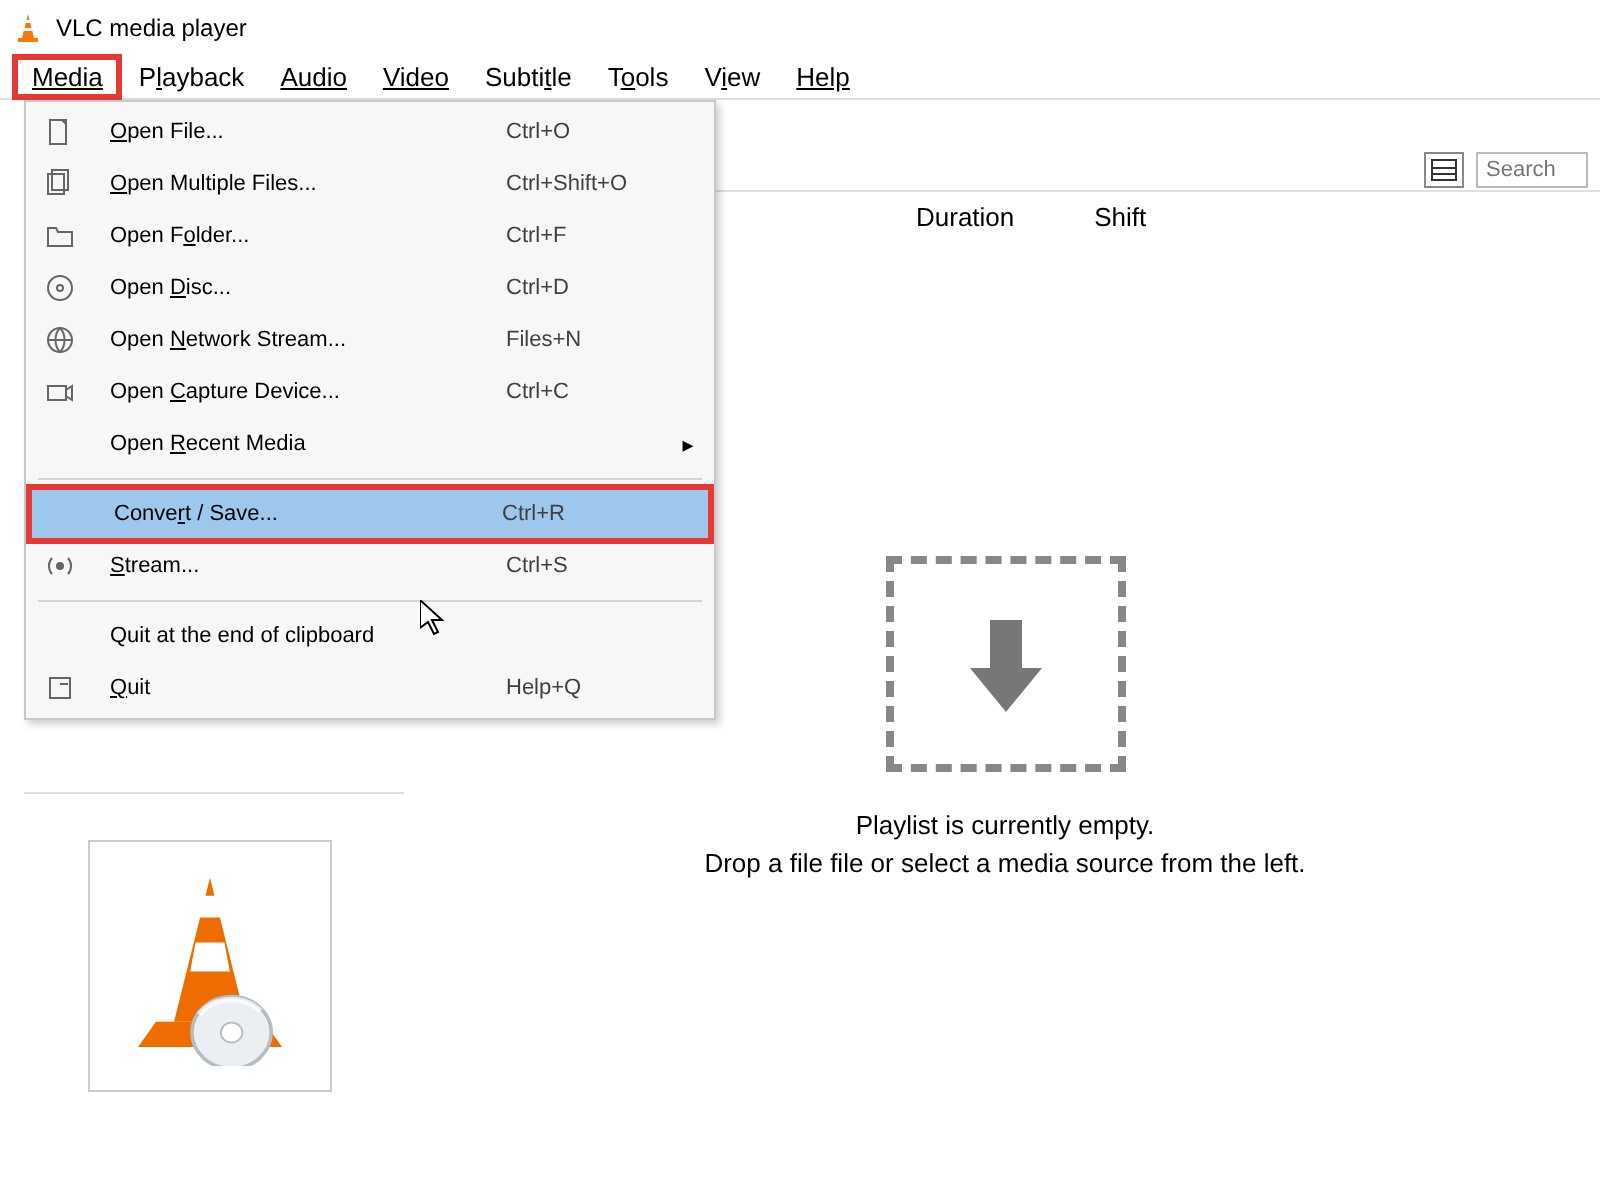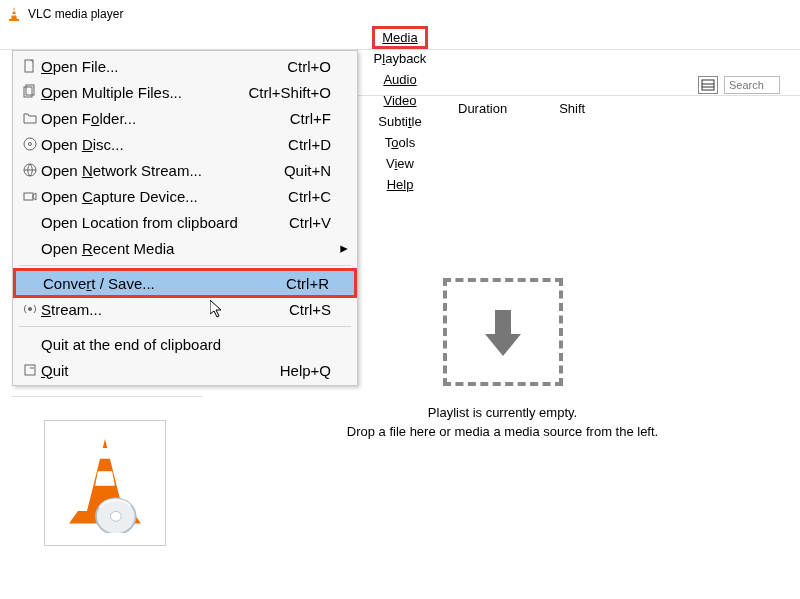--- a/index.html
+++ b/index.html
@@ -4,45 +4,45 @@
 <style>
 * { box-sizing: border-box; margin: 0; padding: 0; font-family: "Segoe UI", Tahoma, sans-serif; }
 body { background: #ffffff; width: 800px; height: 599px; overflow: hidden; font-size: 13px; color: #000; position: relative; }
 
 
 .title-bar { display: flex; align-items: center; height: 28px; padding: 1px 6px; gap: 6px; }
 .vlc-cone-small { width: 16px; height: 16px; display: inline-flex; align-items: center; justify-content: center; }
 .title-text { font-size: 12px; }
 
 
-.menu-bar { display: flex; align-items: center; height: 22px; padding: 0 8px; gap: 2px; border-bottom: 1px solid #e0e0e0; flex-direction: column; }
+.menu-bar { display: flex; align-items: center; height: 22px; padding: 0 8px; gap: 2px; border-bottom: 1px solid #e0e0e0; }
 .menu-item { padding: 2px 8px; font-size: 13px; cursor: default; position: relative; }
 .menu-item .ul { text-decoration: underline; }
 .menu-item.hl { outline: 3px solid #e53935; outline-offset: -1px; }
 
 
 .dropdown { position: absolute; top: 50px; left: 12px; width: 346px; background: #f7f7f7; border: 1px solid #c8c8c8; box-shadow: 2px 2px 4px rgba(0,0,0,0.2); z-index: 100; padding: 2px 0; }
-.dd-row { display: flex; align-items: center; height: 26px; padding: 0 8px; gap: 2px; font-size: 15px; }
+.dd-row { display: flex; align-items: center; height: 26px; padding: 0 8px; gap: 16px; font-size: 11px; }
 .dd-row .icon-slot { width: 18px; display: flex; justify-content: center; align-items: center; }
 .dd-row .label { flex: 1; }
 .dd-row .label .ul { text-decoration: underline; }
-.dd-row .shortcut { color: #000000; padding-right: 6px; min-width: 70px; text-align: right; }
+.dd-row .shortcut { color: #404040; padding-right: 6px; min-width: 70px; text-align: left; }
 .dd-row .arrow { width: 10px; text-align: center; }
 .dd-row.sel { background: #9ec7ee; }
 .dd-row.sel-hl { outline: 3px solid #e53935; outline-offset: -1px; margin: 0 2px; }
 .dd-sep { height: 1px; background: #d4d4d4; margin: 4px 6px; }
 
 
-.toolbar-row { position: absolute; top: 74px; left: 358px; right: 0; height: 22px; display: flex; align-items: center; border-bottom: 1px solid #e0e0e0; padding-right: 20px; gap: 6px; }
+.toolbar-row { position: absolute; top: 74px; left: 358px; right: 0; height: 22px; display: flex; align-items: center; border-bottom: 1px solid #e0e0e0; padding-right: 6px; gap: 6px; }
 .toolbar-spacer { flex: 1; }
 .view-toggle { width: 20px; height: 18px; border: 1px solid #888; display: flex; align-items: center; justify-content: center; background: #fff; }
 .search-box { width: 56px; height: 18px; border: 1px solid #bbb; font-size: 11px; padding: 0 4px; color: #888; background: #fff; }
 
 
-.list-header { position: absolute; top: 98px; left: 358px; right: 0; height: 20px; display: flex; align-items: center; font-size: 13px; gap: 52px; padding-left: 100px; color: #000; }
+.list-header { position: absolute; top: 98px; left: 358px; right: 0; height: 20px; display: flex; align-items: center; font-size: 13px; gap: 40px; padding-left: 100px; color: #000; }
 
 
 .playlist-area { position: absolute; top: 120px; left: 205px; right: 0; bottom: 0; display: flex; flex-direction: column; align-items: center; justify-content: center; }
 .drop-frame { width: 120px; height: 108px; border: 4px dashed #888; position: relative; display:flex; align-items:center; justify-content:center; margin-bottom: 18px; }
 .arrow-down-big svg { display:block; }
 .empty-text { text-align: center; font-size: 13px; line-height: 1.45; }
 
 
 .sidebar-thumb { position: absolute; left: 44px; top: 420px; width: 122px; height: 126px; border: 1px solid #ccc; background: #fff; display:flex; align-items:center; justify-content:center; }
 .sidebar-thumb svg { width: 90px; height: 100px; }
@@ -130,38 +130,32 @@
   </div>
   <div class="dd-row">
     <span class="icon-slot ico">
         <svg viewBox="0 0 16 16">
           <circle cx="8" cy="8" r="6" fill="none" stroke="#666"></circle>
           <line x1="2" y1="8" x2="14" y2="8" stroke="#666"></line>
           <path d="M8 2 C5 5 5 11 8 14 M8 2 C11 5 11 11 8 14" fill="none" stroke="#666"></path>
         </svg>
       </span>
     <span class="label">Open <span class="ul">N</span>etwork Stream...</span>
-    <span class="shortcut">Quit+N</span>
+    <span class="shortcut">Files+N</span>
       <span class="arrow"></span>
   </div>
   <div class="dd-row">
     <span class="icon-slot ico">
         <svg viewBox="0 0 16 16">
           <rect x="2" y="5" width="9" height="7" fill="none" stroke="#666"></rect>
           <polygon points="11,7 14,5 14,12 11,10" fill="none" stroke="#666"></polygon>
         </svg>
       </span>
     <span class="label">Open <span class="ul">C</span>apture Device...</span>
     <span class="shortcut">Ctrl+C</span>
-      <span class="arrow"></span>
-  </div>
-  <div class="dd-row">
-    <span class="icon-slot"></span>
-    <span class="label">Open Location from clipboard</span>
-    <span class="shortcut">Ctrl+V</span>
       <span class="arrow"></span>
   </div>
   <div class="dd-row">
     <span class="icon-slot"></span>
     <span class="label">Open <span class="ul">R</span>ecent Media</span>
     <span class="shortcut"></span>
     <span class="arrow">▸</span>
   </div>
   <div class="dd-sep"></div>
   <div class="dd-row sel sel-hl">
@@ -222,21 +216,21 @@
   <div class="drop-frame">
     <span class="arrow-down-big">
       <svg width="60" height="60" viewBox="0 0 60 60">
           <rect x="22" y="8" width="16" height="24" fill="#777"></rect>
           <polygon points="12,32 48,32 30,54" fill="#777"></polygon>
         </svg>
     </span>
   </div>
   <div class="empty-text">
     <div>Playlist is currently empty.</div>
-    <div>Drop a file here or media a media source from the left.</div>
+    <div>Drop a file file or select a media source from the left.</div>
   </div>
 </div>
 
 <div class="sidebar-left-edge"></div>
 
 <div class="sidebar-thumb">
   <svg viewBox="0 0 100 110">
     <polygon points="50,6 70,86 30,86" fill="#ef6c00"></polygon>
     <polygon points="46,16 54,16 56,28 44,28" fill="#fff"></polygon>
     <polygon points="42,42 58,42 61,58 39,58" fill="#fff"></polygon>

